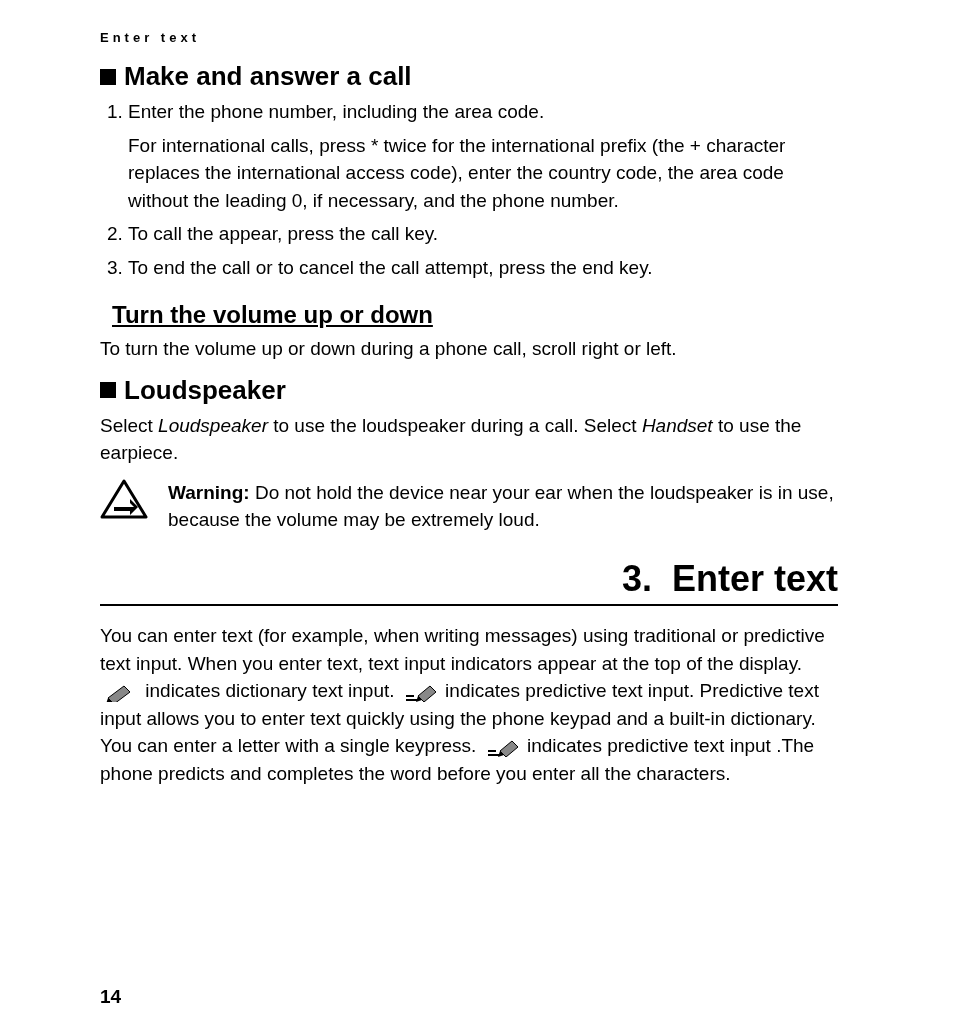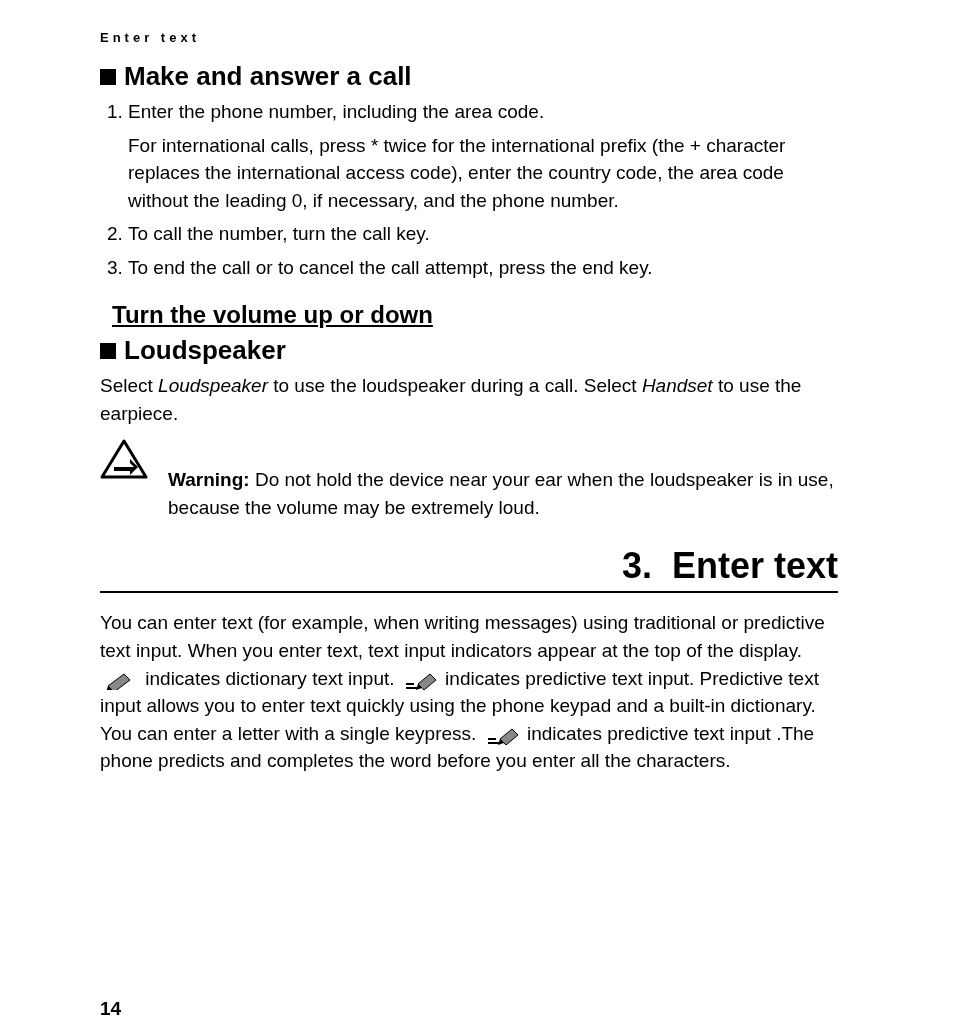--- a/index.html
+++ b/index.html
@@ -72,21 +72,20 @@
     margin: 10px 0 20px 0;
   }
   .warning-icon {
     flex: 0 0 auto;
     width: 48px;
     height: 40px;
   }
   .warning-text {
     font-size: 19px;
     line-height: 1.45;
-    margin-top: 27px;
   }
   .chapter-title {
     font-size: 36px;
     font-weight: 700;
     margin: 24px 0 4px 0;
     text-align: right;
   }
   .chapter-rule {
     border: none;
     border-top: 2px solid #000;
@@ -94,21 +93,21 @@
   }
   .inline-icon {
     display: inline-block;
     vertical-align: middle;
     width: 32px;
     height: 20px;
     margin: 0 4px;
   }
   .page-number {
     position: absolute;
-    bottom: 16px;
+    bottom: 28px;
     left: 100px;
     font-size: 19px;
     font-weight: 700;
   }
 </style>
 </head>
 <body>
 
 <div class="page">
 
@@ -118,28 +117,29 @@
     <span class="square-bullet"></span>
     <span>Make and answer a call</span>
   </div>
 
   <ol class="steps">
     <li>
       <span>Enter the phone number, including the area code.</span>
       <div class="step-sub">For international calls, press * twice for the international prefix (the + character replaces the international access code), enter the country code, the area code without the leading 0, if necessary, and the phone number.</div>
     </li>
     <li>
-      <span>To call the number, turn the call key.</span>
+      <span>To call the appear, press the call key.</span>
     </li>
     <li>
       <span>To end the call or to cancel the call attempt, press the end key.</span>
     </li>
   </ol>
 
   <div class="h3-underline">Turn the volume up or down</div>
+  <div class="body-text">To turn the volume up or down during a phone call, scroll right or left.</div>
 
   <div class="h2">
     <span class="square-bullet"></span>
     <span>Loudspeaker</span>
   </div>
 
   <div class="body-text">
     <span>Select </span><span class="italic">Loudspeaker</span><span> to use the loudspeaker during a call. Select </span><span class="italic">Handset</span><span> to use the earpiece.</span>
   </div>
 

